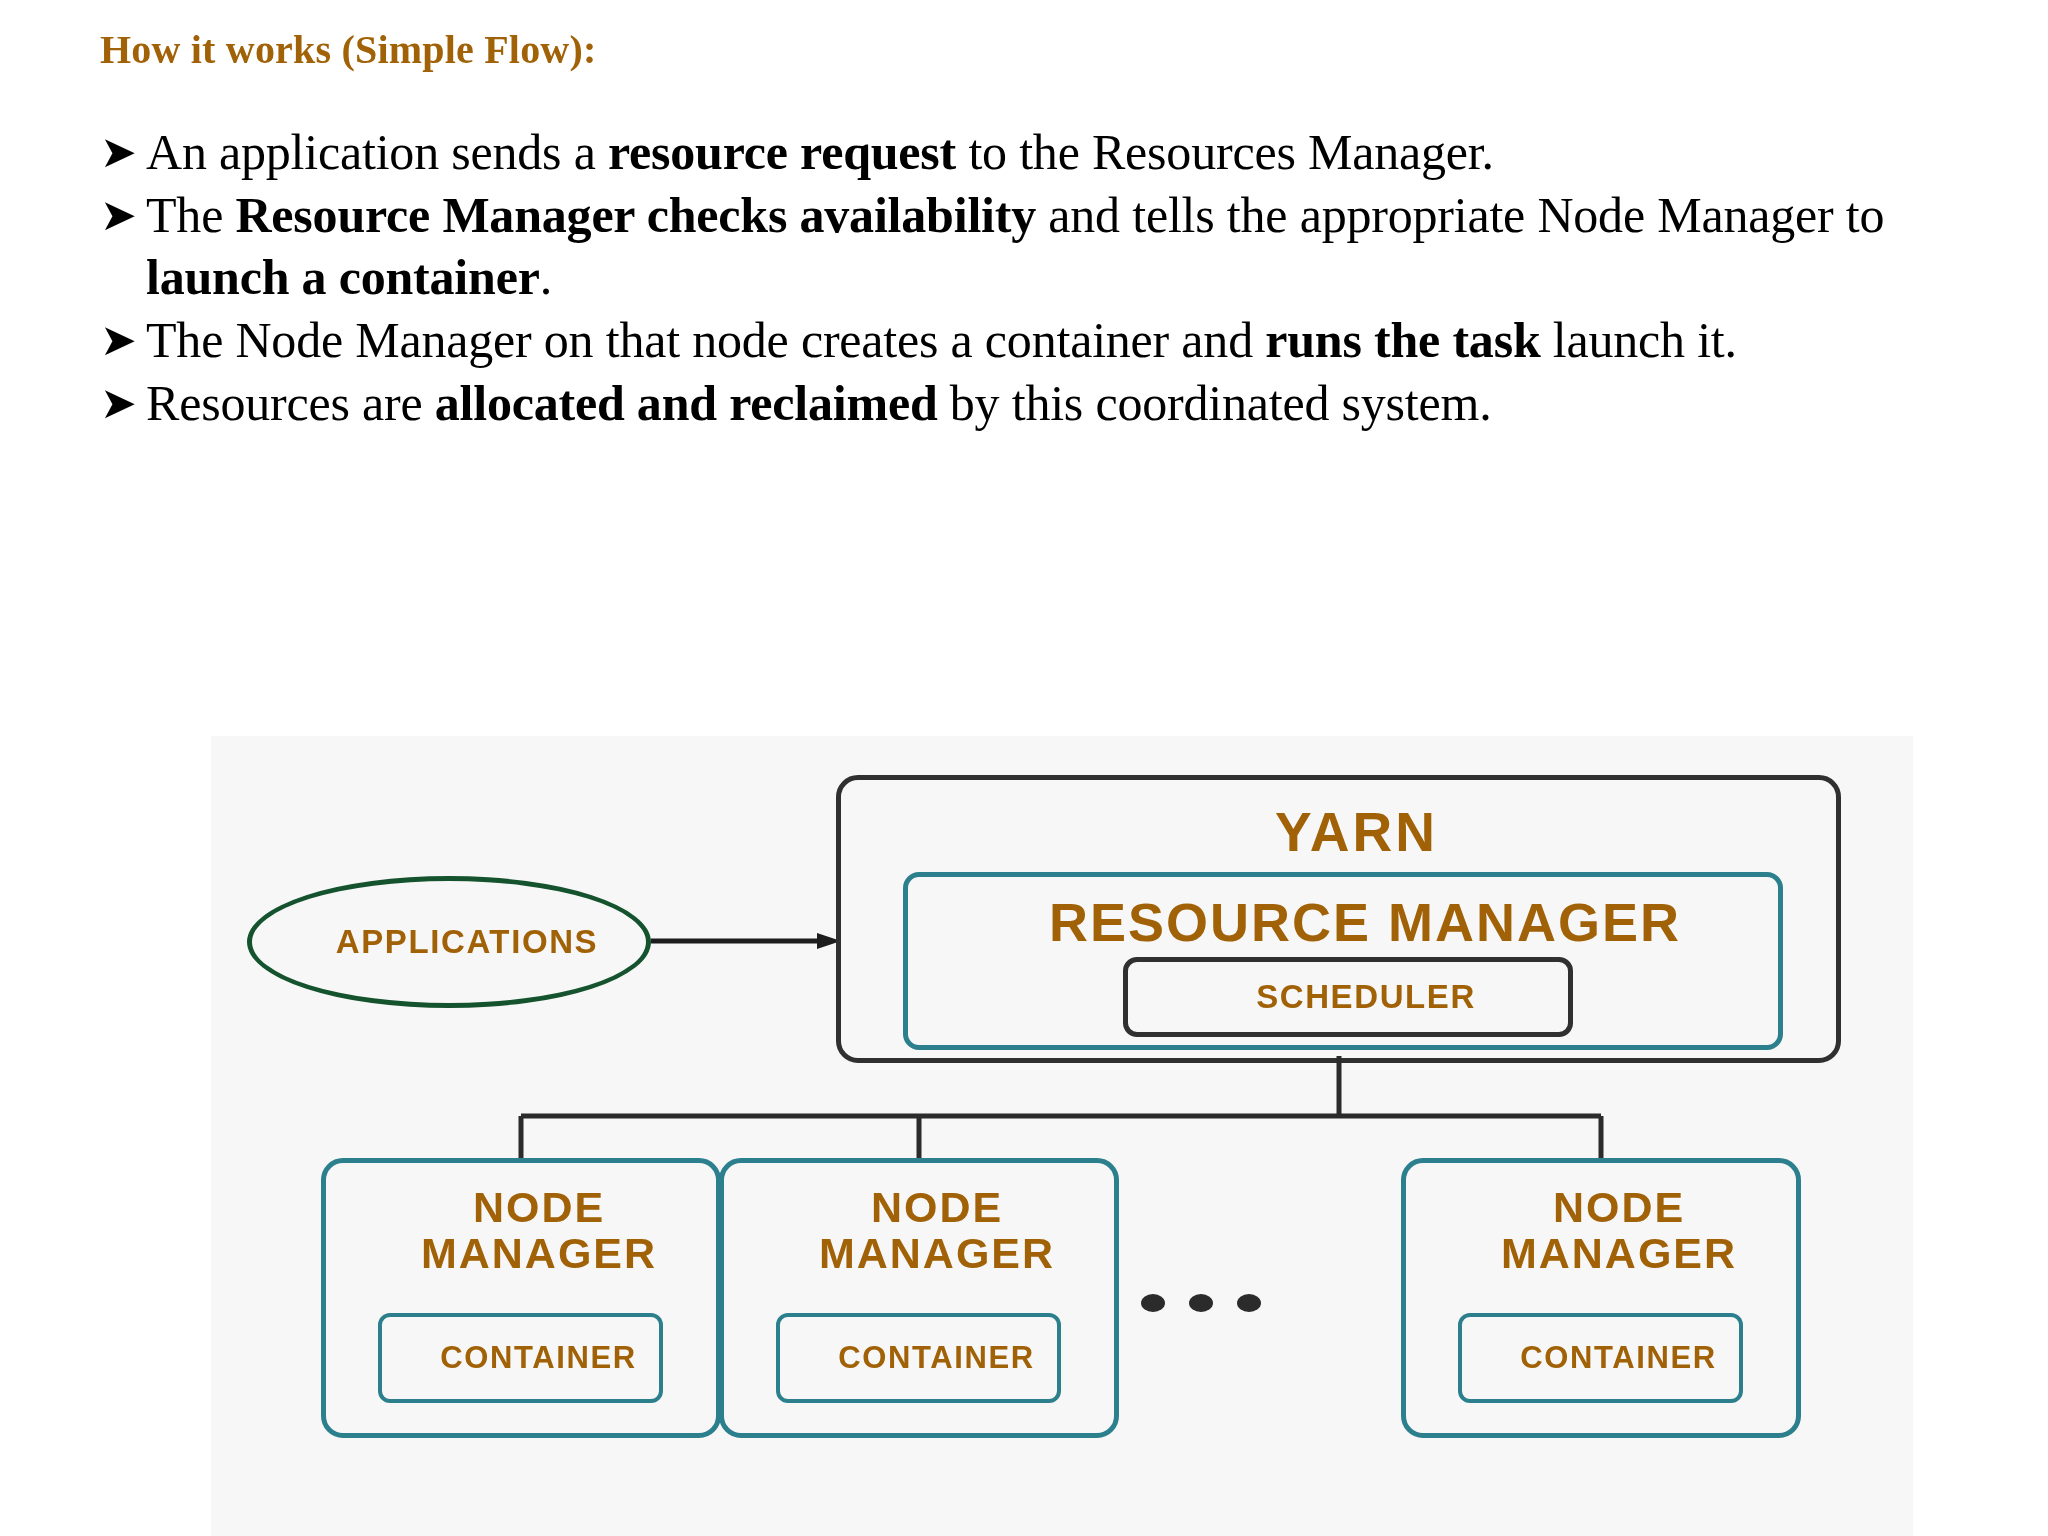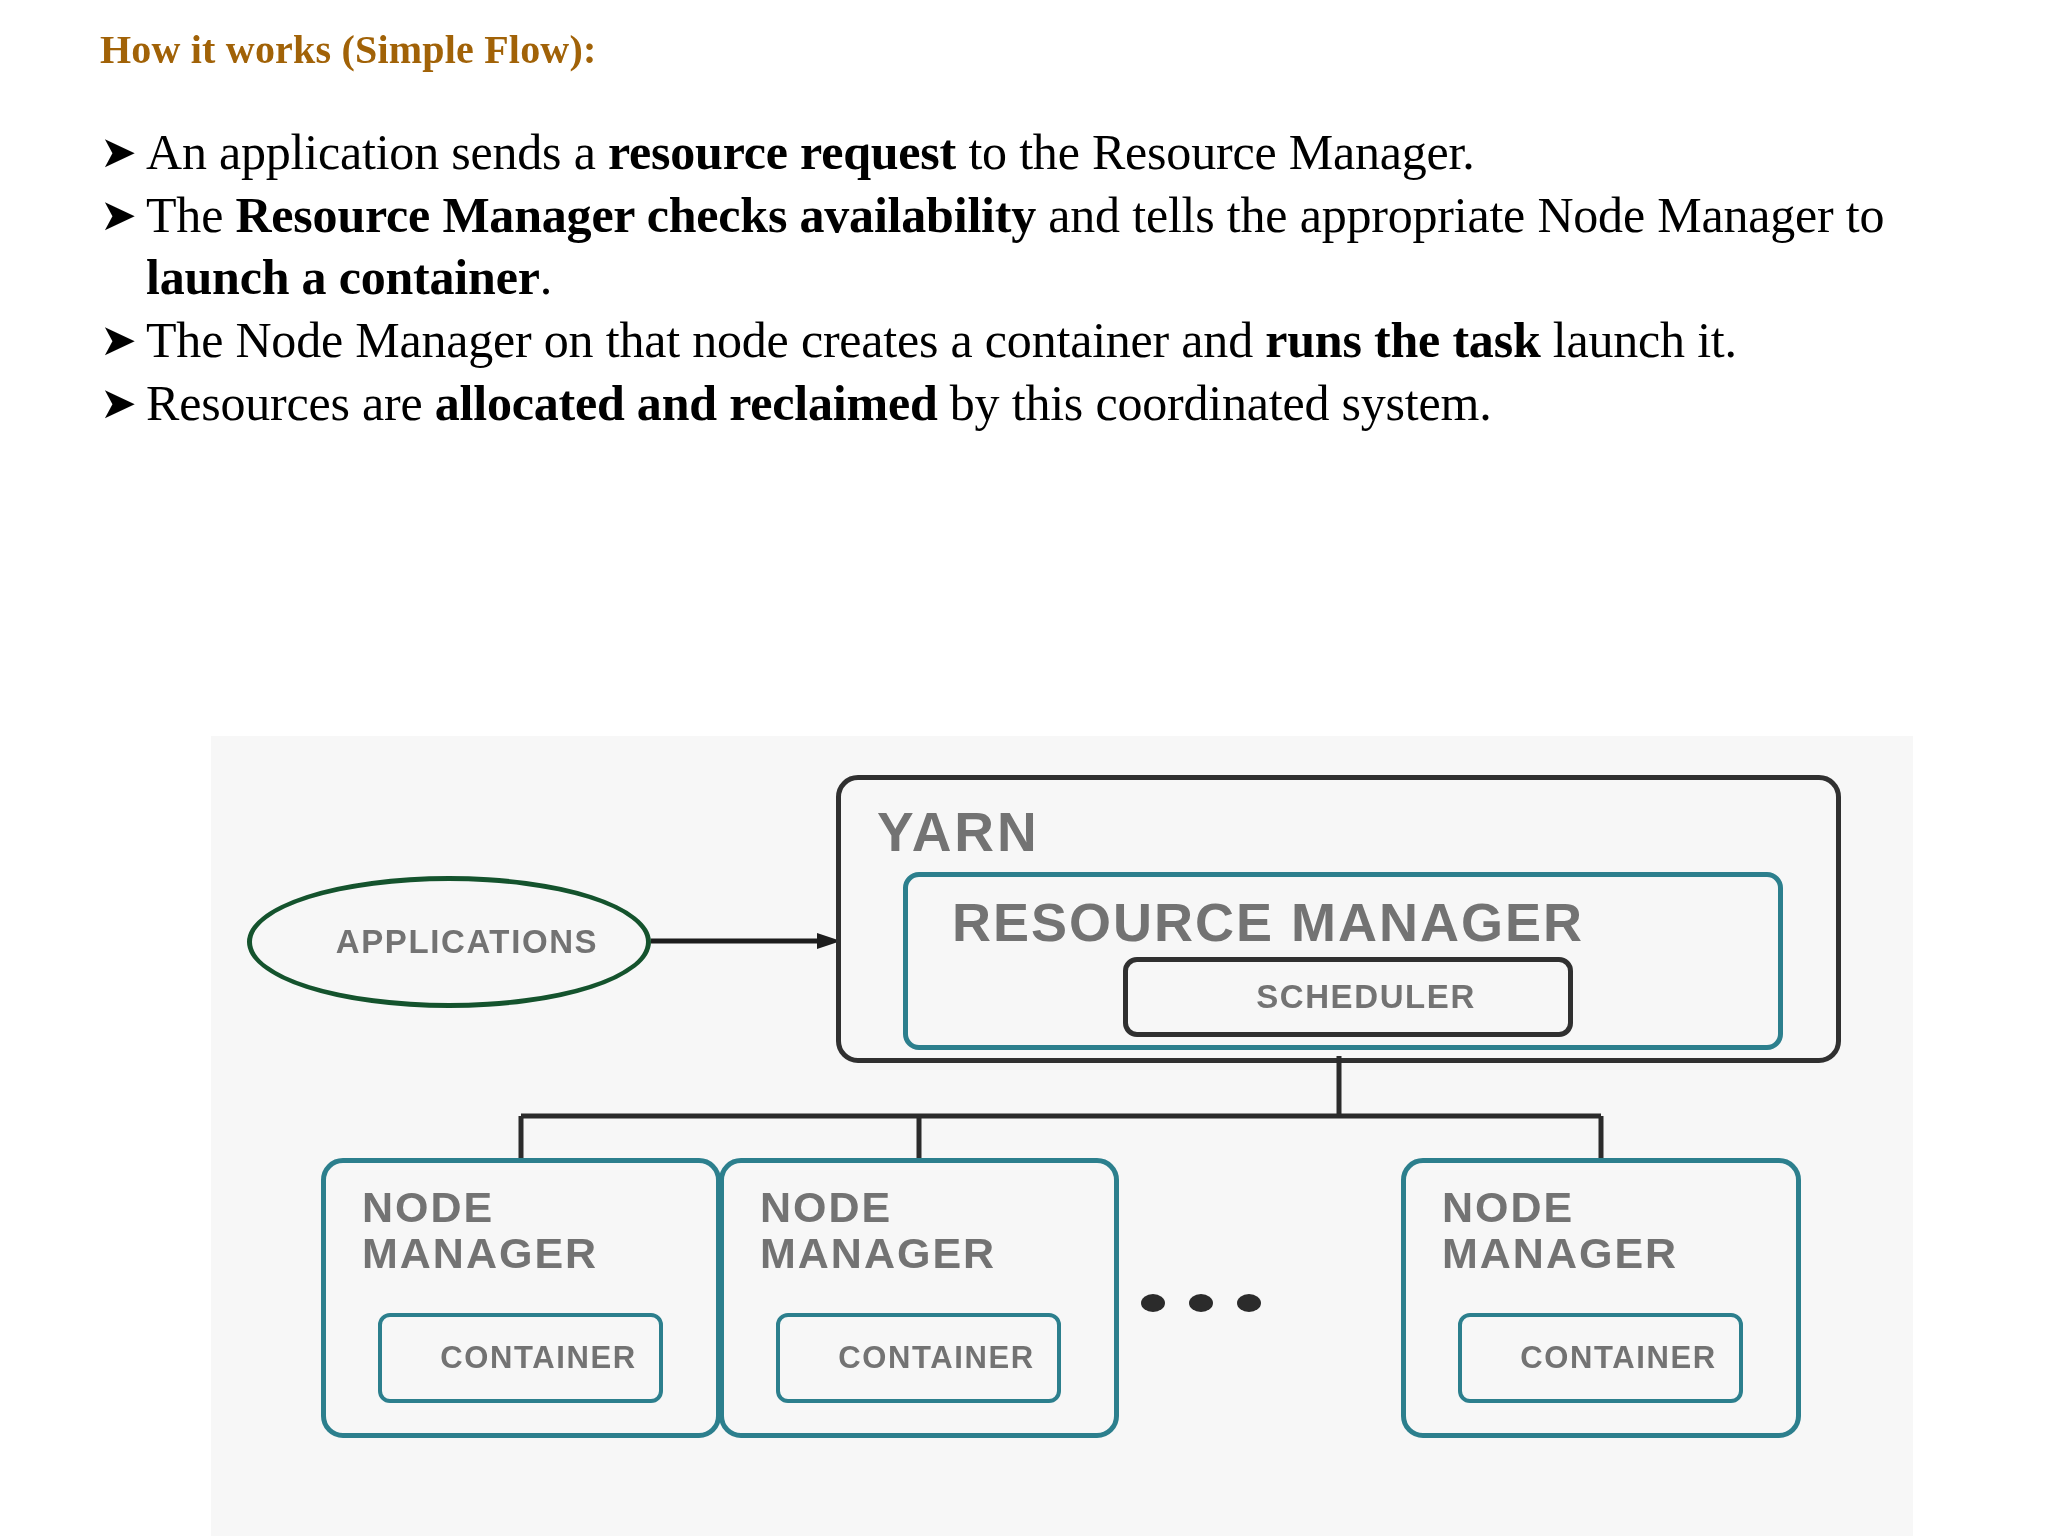--- a/index.html
+++ b/index.html
@@ -68,24 +68,24 @@
     position: absolute;
     left: 211px;
     top: 736px;
     width: 1702px;
     height: 800px;
     background: #f7f7f7;
     font-family: "Liberation Sans", sans-serif;
   }
 
   .diagram-text {
-    color: #737373;
+    color: #a16207;
     font-weight: bold;
     letter-spacing: 1.5px;
-    text-align: left;
+    text-align: center;
     white-space: nowrap;
     margin-left: 36px;
   }
 
   
   #yarn-box {
     position: absolute;
     left: 625px;
     top: 39px;
     width: 1005px;
@@ -250,21 +250,21 @@
 </head>
 <body>
 
 <div id="text-block">
 
   <h1 id="slide-heading">How it works (Simple Flow):</h1>
 
   <ul class="bullet-list">
     <li class="bullet-item">
       <span class="bullet-glyph">➤</span>
-      <span class="bullet-text"><span>An application sends a </span><b>resource request</b><span> to the Resource Manager.</span></span>
+      <span class="bullet-text"><span>An application sends a </span><b>resource request</b><span> to the Resources Manager.</span></span>
     </li>
     <li class="bullet-item">
       <span class="bullet-glyph">➤</span>
       <span class="bullet-text"><span>The </span><b>Resource Manager checks availability</b><span> and tells the appropriate Node Manager to </span><b>launch a container</b><span>.</span></span>
     </li>
     <li class="bullet-item">
       <span class="bullet-glyph">➤</span>
       <span class="bullet-text"><span>The Node Manager on that node creates a container and </span><b>runs the task</b><span> launch it.</span></span>
     </li>
     <li class="bullet-item">

